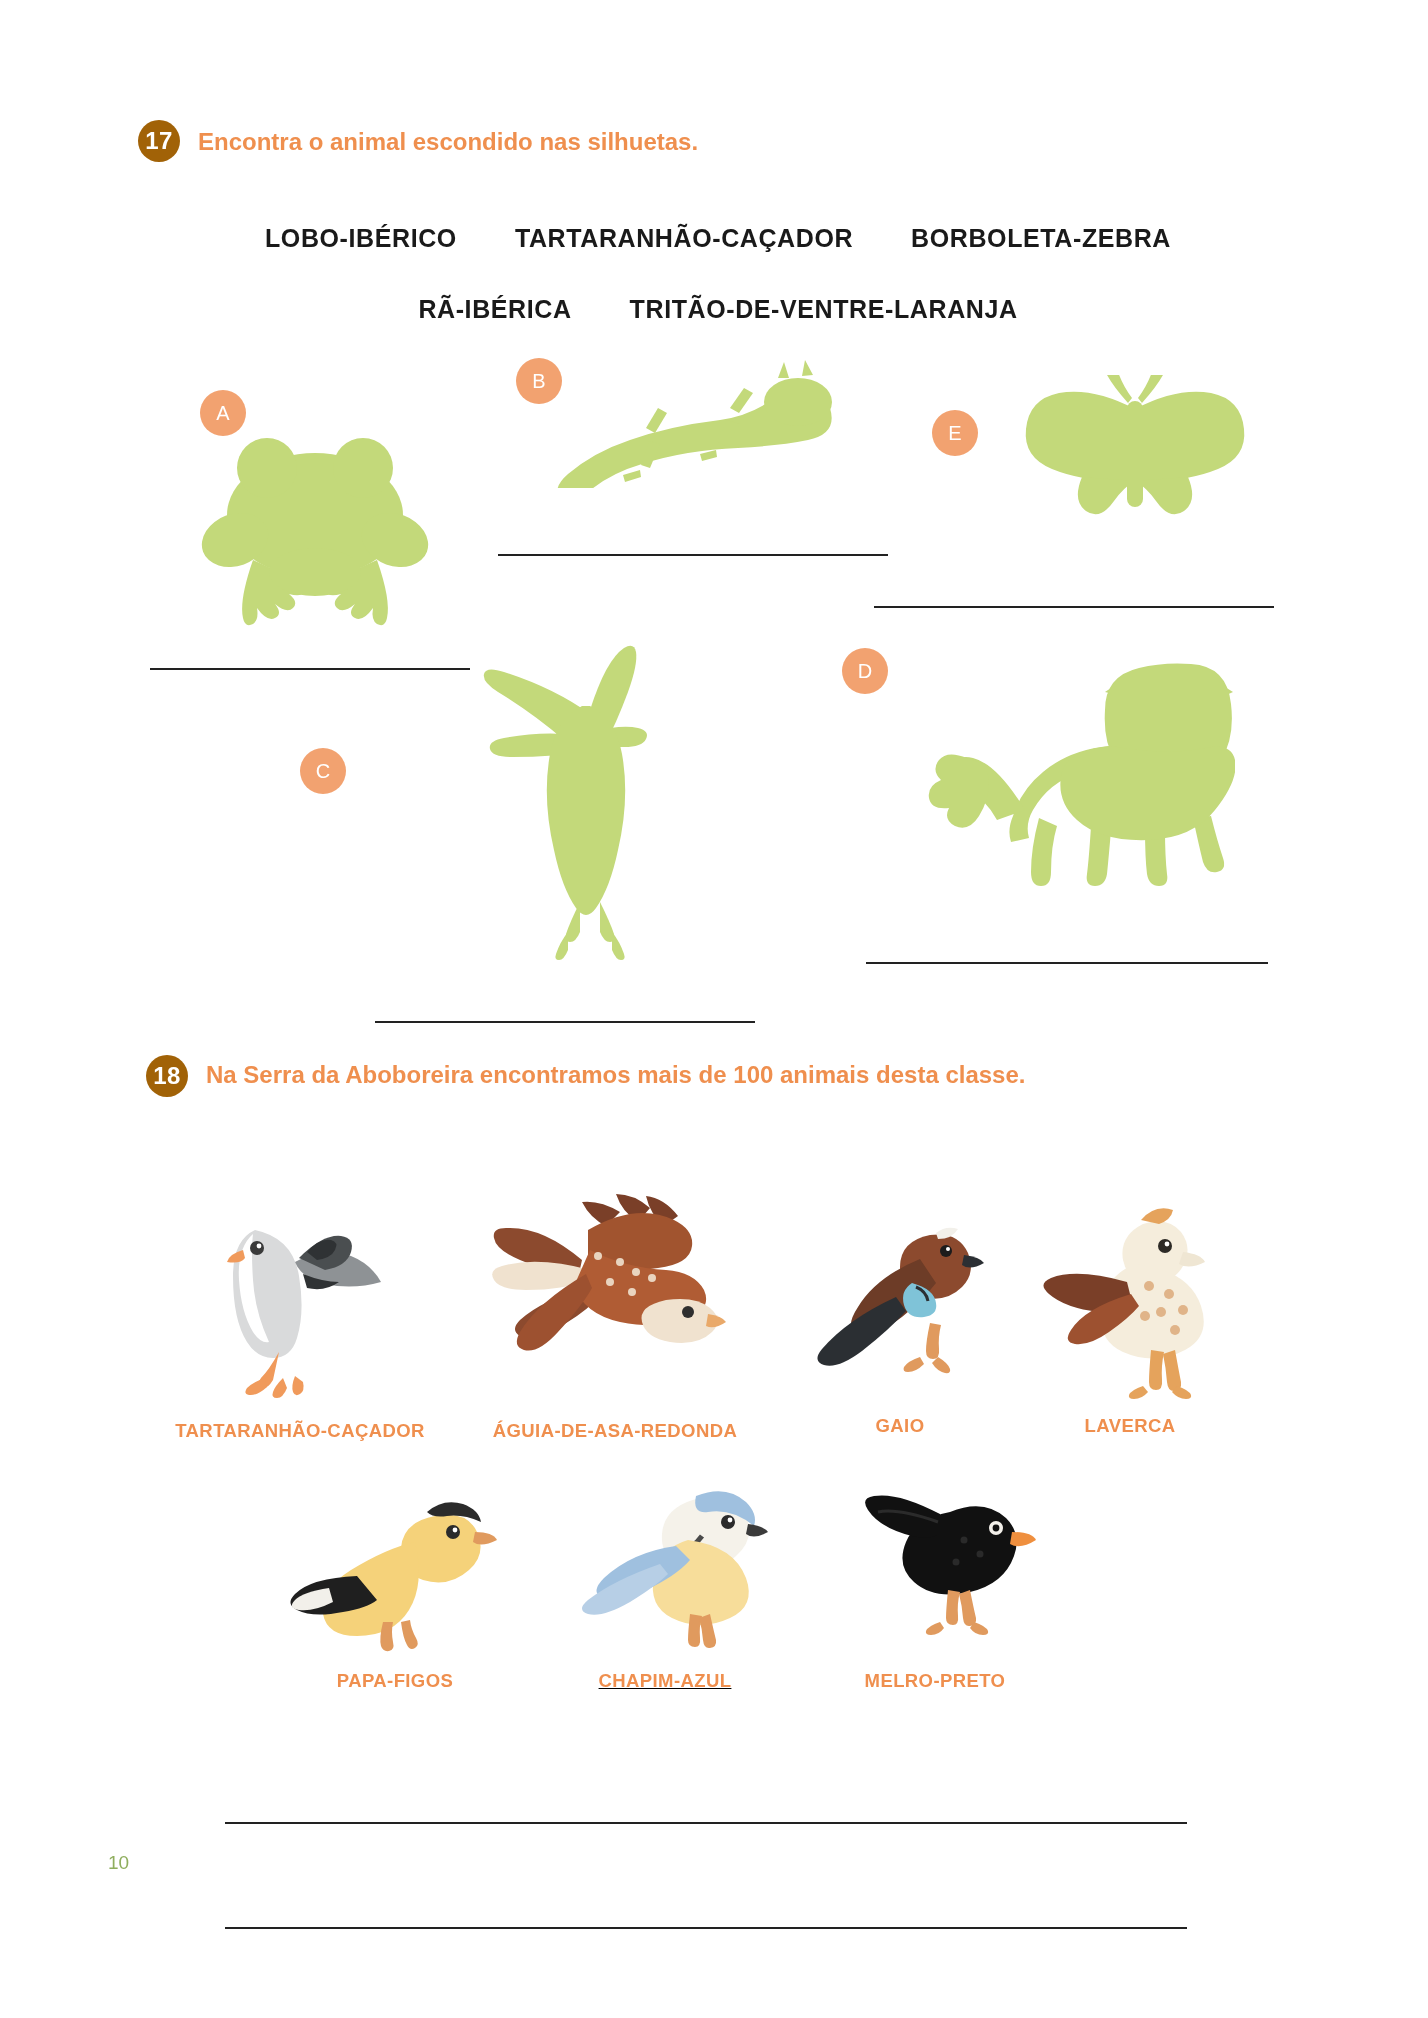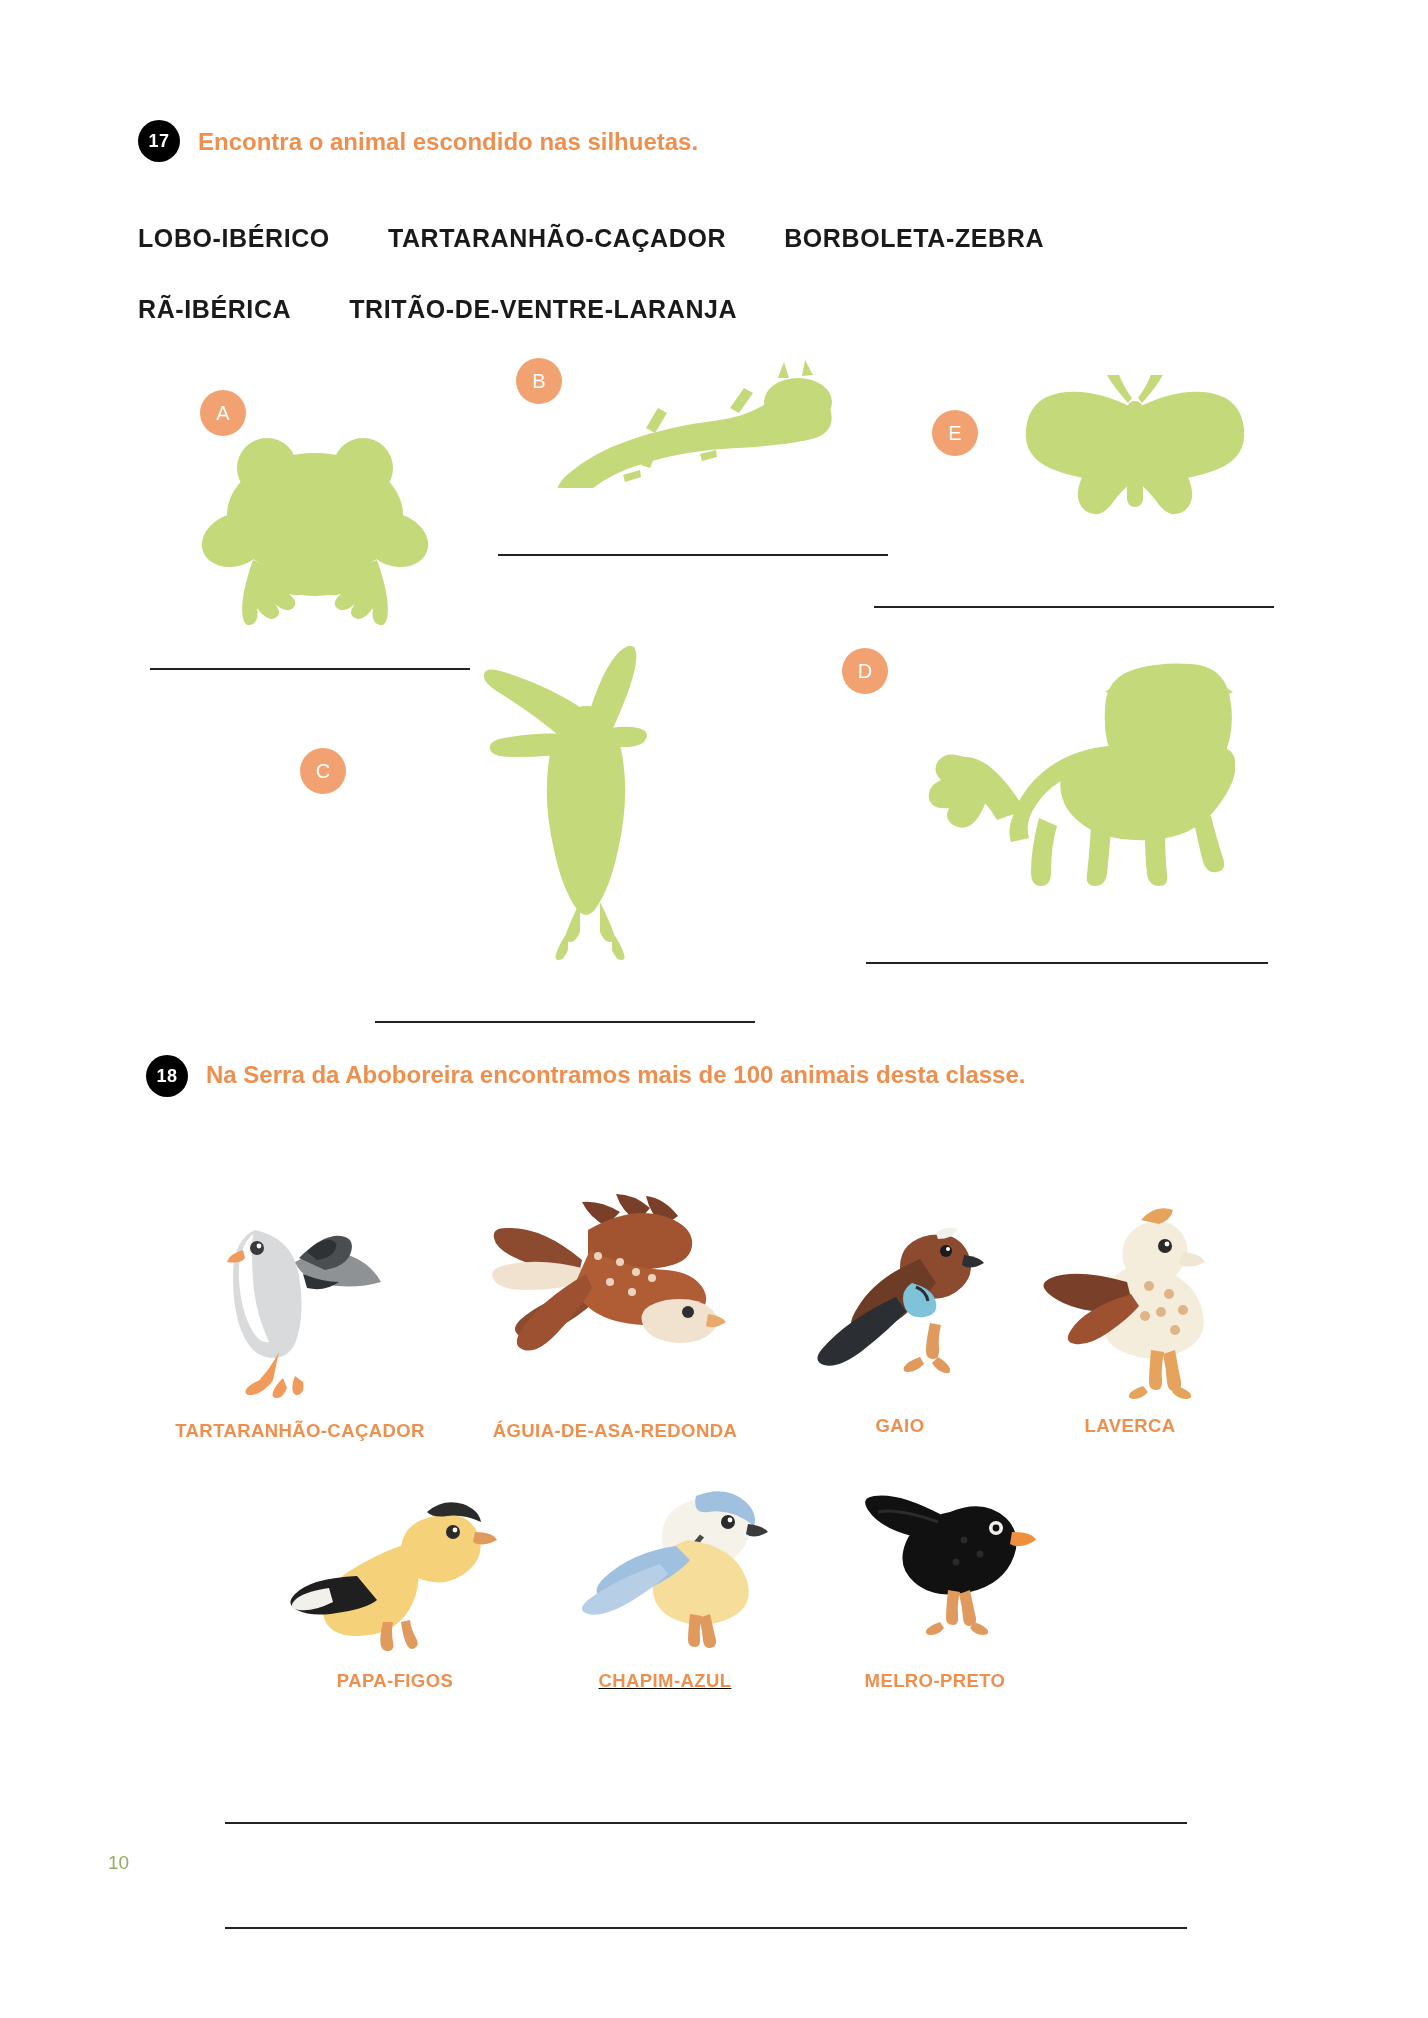--- a/index.html
+++ b/index.html
@@ -8,33 +8,33 @@
     background:#ffffff;
     font-family:"Liberation Sans", sans-serif;
     position:relative;
     overflow:hidden;
   }
   .page{position:absolute;inset:0;}
 
   
   .qnum{
     width:42px;height:42px;border-radius:50%;
-    background:#000000;color:#ffffff;
+    background:#a16207;color:#ffffff;
     display:flex;align-items:center;justify-content:center;
-    font-size:18px;font-weight:700;letter-spacing:.5px;
+    font-size:24px;font-weight:700;letter-spacing:.5px;
   }
   .qtext{
     color:#ef8f4e;font-size:24px;font-weight:700;line-height:1.35;
   }
   .row-q{display:flex;align-items:flex-start;gap:18px;}
 
   
   #ex17{position:absolute;left:138px;top:120px;width:1160px;}
   .word-row{
-    display:flex;gap:58px;
+    display:flex;justify-content:center;gap:58px;
     font-size:25px;font-weight:700;color:#1a1a1a;letter-spacing:.6px;
   }
   #words{margin-top:62px;}
   #words .word-row + .word-row{margin-top:42px;}
 
   .badge{
     width:46px;height:46px;border-radius:50%;
     background:#f2a270;color:#ffffff;
     display:flex;align-items:center;justify-content:center;
     font-size:20px;

